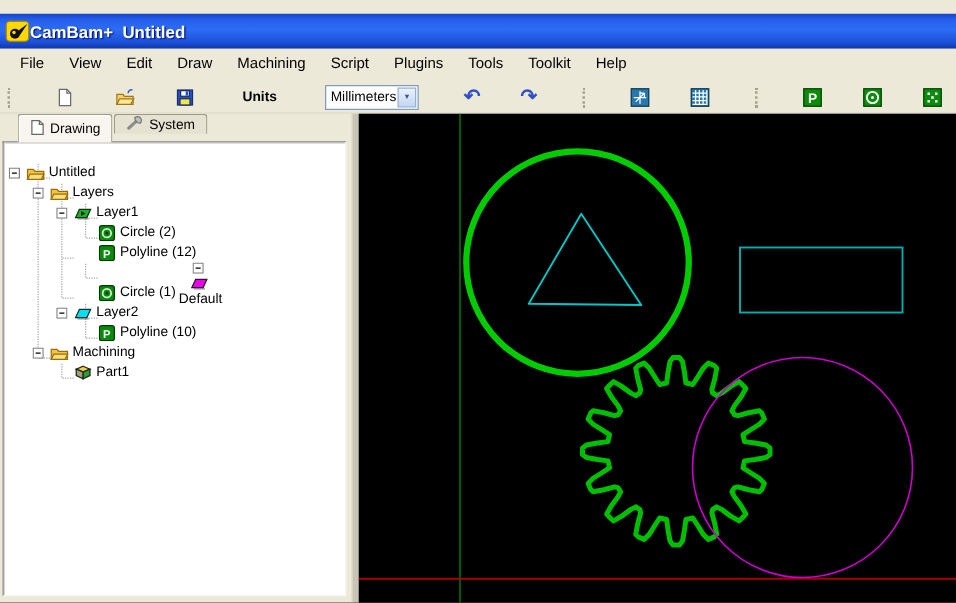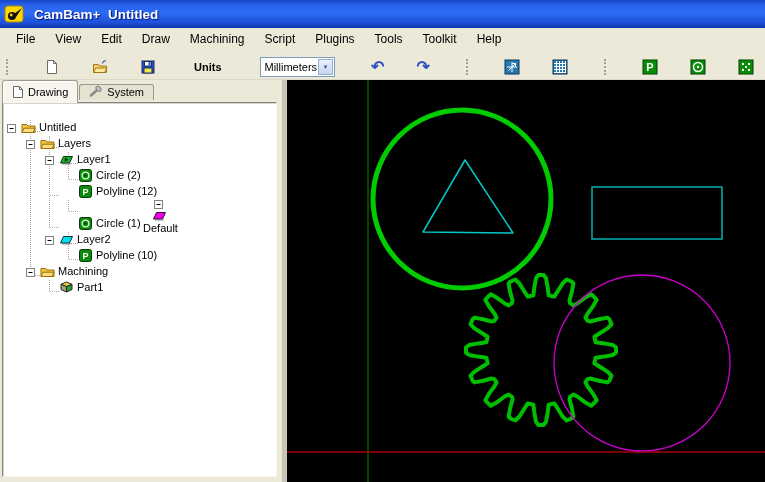--- a/index.html
+++ b/index.html
@@ -1,22 +1,22 @@
 <!DOCTYPE html>
 <html><head>
 <meta charset="utf-8">
 <style>
   * { margin:0; padding:0; box-sizing:border-box; }
   html,body { width:765px; height:482px; overflow:hidden; }
   body { font-family:"Liberation Sans", sans-serif; background:#ECE9D8; }
   .window { width:765px; height:482px; display:flex; flex-direction:column; }
 
   
-  .titlebar { height:28px; flex:none; display:flex; align-items:center; padding-left:4px; gap:10px;
-    background:linear-gradient(180deg,#1944C8 0%,#2660EC 18%,#2E6CF4 45%,#1C50D8 82%,#0E36A8 100%); }
+  .titlebar { height:28px; flex:none; display:flex; align-items:center; padding-left:4px; gap:0;
+    background:linear-gradient(180deg,#1944C8 0%,#2660EC 18%,#2E6CF4 45%,#1C50D8 82%,#0E36A8 100%);margin-top:11px; }
   .titlebar .title { color:#fff; font-weight:bold; font-size:13.5px; white-space:pre;
     text-shadow:1px 1px 1px #00127A; }
   .logo { width:20px; height:20px; flex:none; }
 
   
   .menubar { height:27px; flex:none; background:#ECE9D8; display:flex; align-items:flex-start; padding-left:6px; }
   .menu-item { font-size:12px; color:#000; padding:4px 10px; cursor:default; }
 
   
   .toolbar { height:25px; flex:none; background:#ECE9D8; display:flex; align-items:center;
@@ -34,21 +34,21 @@
     font-size:6px; color:#3A5A8C; }
 
   
   .main { flex:1; display:flex; min-height:0; }
   .sidebar { width:281px; flex:none; background:#ECE9D8; display:flex; flex-direction:column; }
   .splitter { width:6px; flex:none; background:#C9C5B6; border-left:1px solid #E8E4D4; }
   .canvas { width:478px; flex:none; background:#000; position:relative; }
   .canvas svg { display:block; }
 
   
-  .tabstrip { height:23px; flex:none; display:flex; align-items:center; padding-left:2px; position:relative; z-index:3; }
+  .tabstrip { height:23px; flex:none; display:flex; align-items:flex-start; padding-left:14px; position:relative; z-index:3; }
   .tab { height:16px; display:flex; align-items:center; gap:4px; padding:0 9px; font-size:11px;
     background:#E6E2D2; border:1px solid #9C9A8C; border-bottom:none; border-radius:3px 3px 0 0;
     margin-right:1px; cursor:default; }
   .tab.active { height:23px; background:#F7F5EE; box-shadow:inset 1px 1px 0 #fff; }
 
   
   .treebox { flex:1; margin:0 4px 5px 2px; margin-top:-1px; background:#fff; overflow:hidden;
     border:1px solid #848284; border-bottom-color:#F6F4EC; border-right-color:#F6F4EC;
     box-shadow:inset 1px 1px 0 #D8D4C8; position:relative; z-index:1; }
   .tree { position:relative; padding-top:16px; font-size:11px; }

